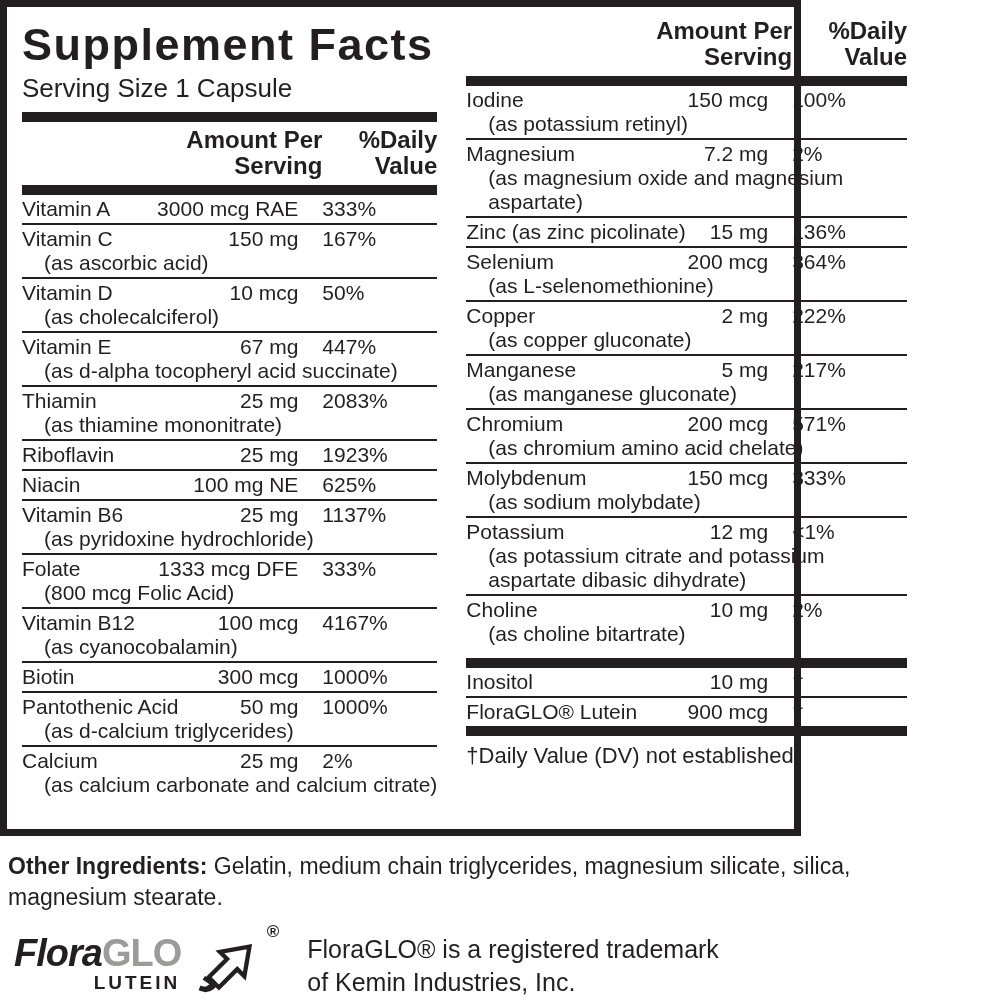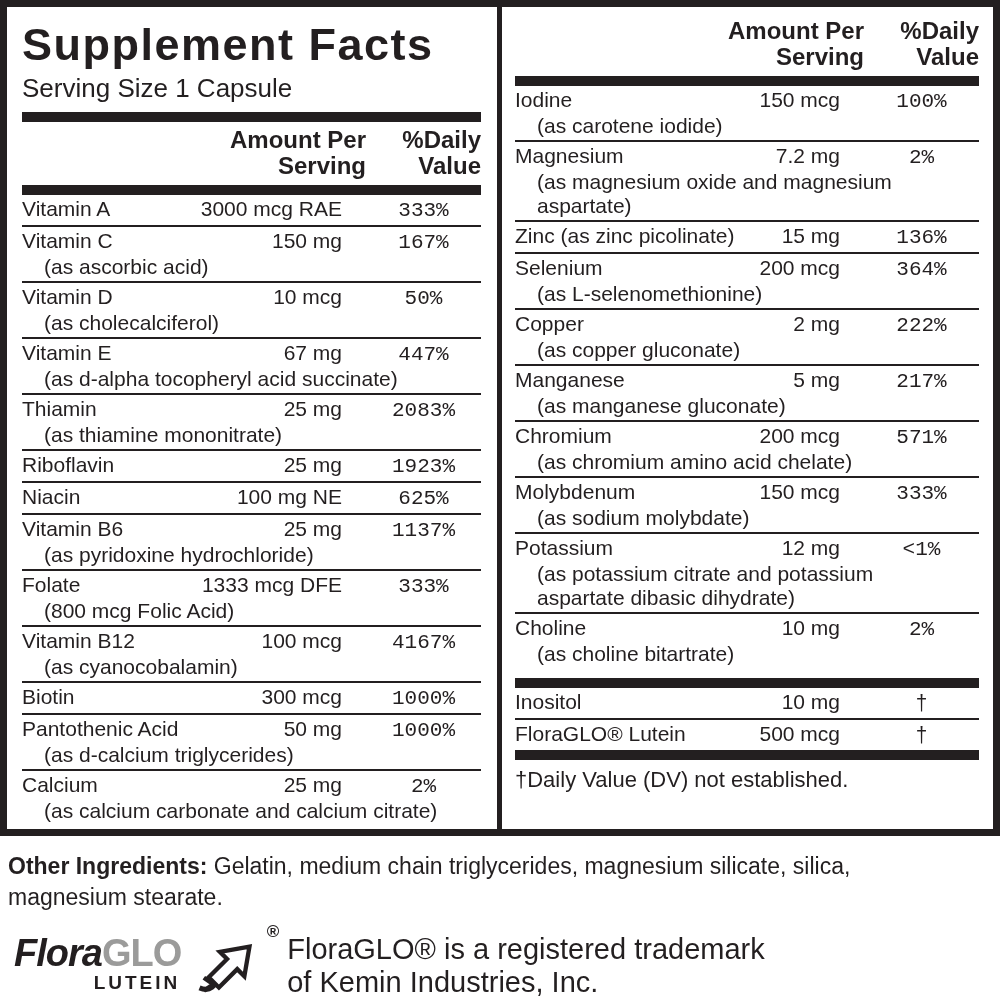--- a/index.html
+++ b/index.html
@@ -11,21 +11,21 @@
     position:relative;
     width:1000px;height:1000px;
     background:#ffffff;
     color:var(--ink);
     font-family:"Liberation Sans","DejaVu Sans",sans-serif;
     overflow:hidden;
   }
   
   .panel{
     box-sizing:border-box;
-    width:1000px;height:836px;
+    width:801px;height:836px;
     border:7px solid var(--ink);
     display:flex;
     align-items:stretch;
   }
   .col{box-sizing:border-box;}
   .col-left{width:490px;padding:10px 16px 0 15px;}
   .divider{width:5px;background:var(--ink);}
   .col-right{flex:1;padding:6px 14px 0 13px;}
 
   .facts-title{
@@ -43,21 +43,21 @@
   }
   .hdr-amt{text-align:right;}
   .hdr-dv{width:115px;text-align:right;}
 
   .rows{font-size:21px;line-height:24px;}
   .row{padding:2px 0 2px 0;}
   .rows .row + .row{border-top:2px solid var(--ink);}
   .rmain{display:flex;align-items:baseline;gap:24px;}
   .rname{white-space:nowrap;}
   .ramt{flex:1;text-align:right;white-space:nowrap;}
-  .rpct{width:115px;text-align:center;white-space:nowrap;font-family:Liberation Mono, monospace;}
+  .rpct{width:115px;text-align:left;white-space:nowrap;}
   .rsub{padding-left:22px;}
   .col-left .rsub{white-space:nowrap;}
   .col-right .rsub{max-width:404px;}
 
   .bar-mid{margin-top:10px;}
   .footnote{font-size:22px;line-height:26px;padding:7px 0 0 0;}
 
   
   .ingredients{
     margin:15px 8px 0 8px;
@@ -80,21 +80,21 @@
   .lutein{
     text-align:right;font-weight:bold;font-size:19px;
     letter-spacing:3px;line-height:20px;margin-top:-3px;padding-right:1px;
   }
   .arrow-wrap{position:relative;margin-left:4px;margin-top:-4px;}
   .reg{
     position:absolute;top:-4px;right:-16px;
     font-size:17px;font-weight:bold;
   }
   .tm-note{
-    margin-left:24px;font-size:29px;line-height:33px;
+    margin-left:44px;font-size:25px;line-height:33px;
   }
 </style>
 </head>
 <body>
 
 <div class="page">
 
   <div class="panel">
 
     <div class="col col-left">
@@ -230,21 +230,21 @@
         </div>
       </div>
       <div class="bar"></div>
       <div class="rows" id="right-rows">
           <div class="row">
             <div class="rmain">
               <span class="rname">Iodine</span>
               <span class="ramt">150 mcg</span>
               <span class="rpct">100%</span>
             </div>
-            <div class="rsub">(as carotene iodide)</div>
+            <div class="rsub">(as potassium retinyl)</div>
           </div>
           <div class="row">
             <div class="rmain">
               <span class="rname">Magnesium</span>
               <span class="ramt">7.2 mg</span>
               <span class="rpct">2%</span>
             </div>
             <div class="rsub">(as magnesium oxide and magnesium aspartate)</div>
           </div>
           <div class="row">
@@ -316,21 +316,21 @@
           <div class="row">
             <div class="rmain">
               <span class="rname">Inositol</span>
               <span class="ramt">10 mg</span>
               <span class="rpct">†</span>
             </div>
           </div>
           <div class="row">
             <div class="rmain">
               <span class="rname">FloraGLO® Lutein</span>
-              <span class="ramt">500 mcg</span>
+              <span class="ramt">900 mcg</span>
               <span class="rpct">†</span>
             </div>
           </div>
         </div>
       <div class="bar"></div>
       <div class="footnote">†Daily Value (DV) not established.</div>
     </div>
   </div>
 
   <div class="ingredients">

